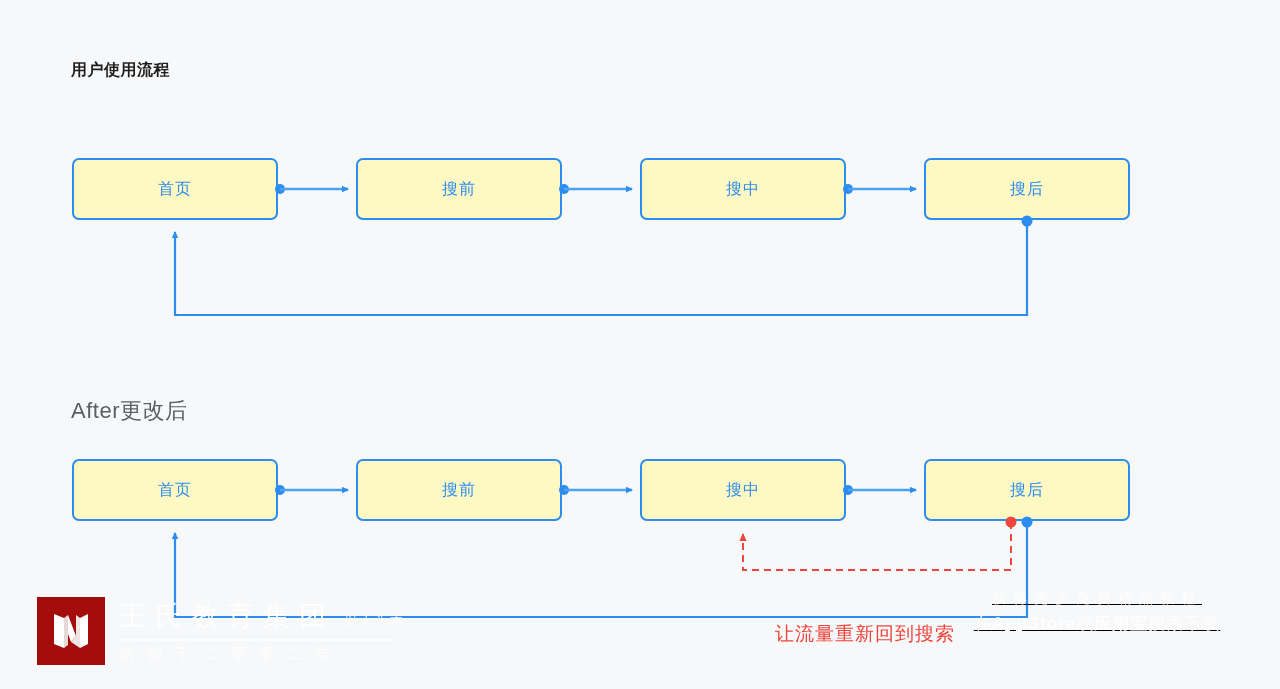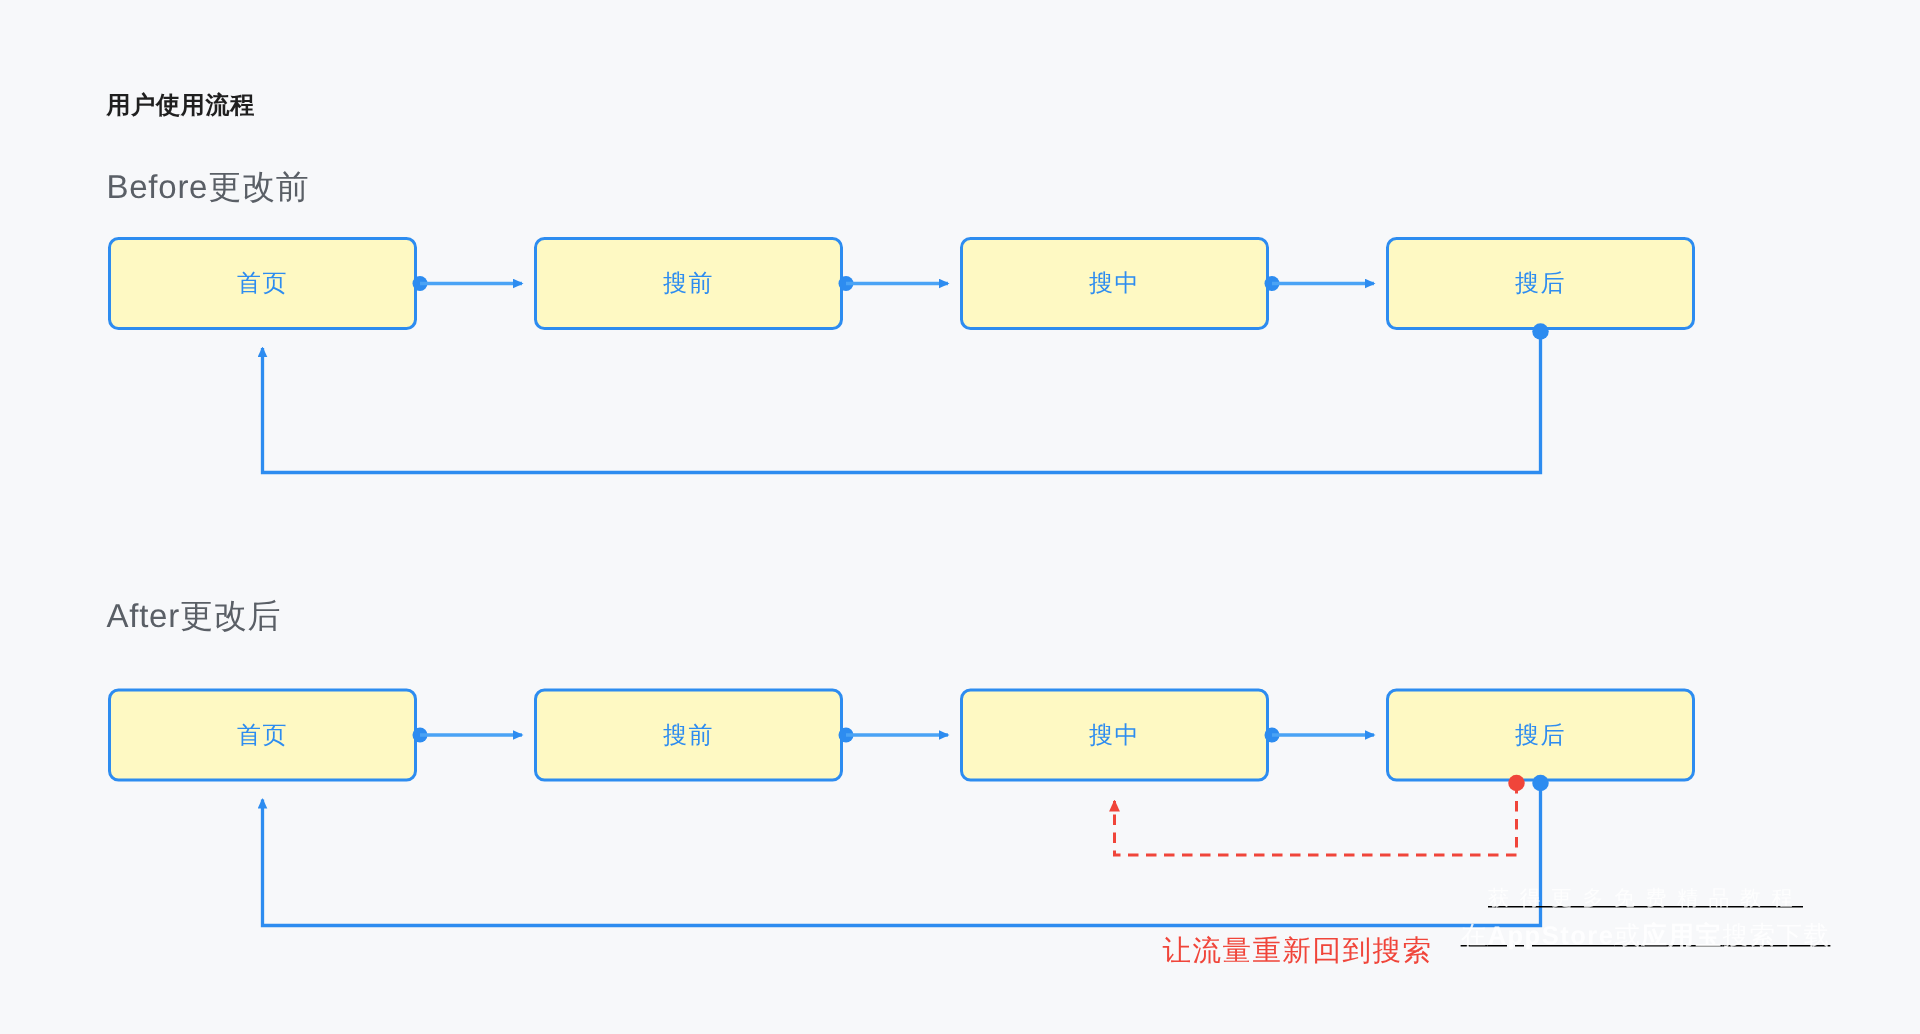--- a/index.html
+++ b/index.html
@@ -184,21 +184,20 @@
   }
   .wm-r-line3 b { font-weight: 700; }
 </style>
 </head>
 <body>
 
 <div class="canvas">
 
   <div class="page-title">用户使用流程</div>
 
-  <div class="section-heading" id="heading-before">Before更改前</div>
   <div class="section-heading" id="heading-after">After更改后</div>
 
   <div class="node row1 col1">首页</div>
   <div class="node row1 col2">搜前</div>
   <div class="node row1 col3">搜中</div>
   <div class="node row1 col4">搜后</div>
 
   <div class="node row2 col1">首页</div>
   <div class="node row2 col2">搜前</div>
   <div class="node row2 col3">搜中</div>
@@ -251,19 +250,38 @@
     </g>
 
     <g>
       <circle cx="1011" cy="522" r="5.5" fill="#f0453a"></circle>
       <path d="M1011,522 L1011,570 L743,570 L743,534" fill="none" stroke="#f0453a" stroke-width="2" stroke-dasharray="7 5" marker-end="url(#arrow-red)"></path>
     </g>
   </svg>
 
   <div class="annotation">让流量重新回到搜索</div>
 
+  <div class="wm-left">
+    <div class="wm-logo">
+      <svg width="50" height="50" viewBox="0 0 50 50" aria-hidden="true">
+        <path d="M8,8 L18,12 L18,42 L8,38 Z" fill="#ffffff"></path>
+        <path d="M18,12 L22,9 L22,39 L18,42 Z" fill="#e8d8d8"></path>
+        <path d="M22,9 L30,30 L25,36 L22,28 Z" fill="#ffffff"></path>
+        <path d="M42,8 L34,12 L34,42 L42,38 Z" fill="#ffffff"></path>
+        <path d="M34,12 L30,9 L30,30 L25,36 L34,42 Z" fill="#f0e4e4"></path>
+      </svg>
+    </div>
+    <div class="wm-left-text">
+      <div class="wm-line1">
+        <span class="wm-brand">王氏教育集团</span>
+        <span class="wm-sub">以人为本</span>
+      </div>
+      <div class="wm-rule"></div>
+      <div class="wm-line2">始创于二零零二年</div>
+    </div>
+  </div>
 
   <div class="wm-right">
     <div class="wm-r-line1">获得更多免费精品教程</div>
     <div class="wm-r-line3"><span>在</span><b>AppStore</b><span>或</span><b>应用宝</b><span>搜索下载</span></div>
   </div>
 
 </div>
 
 </body></html>

